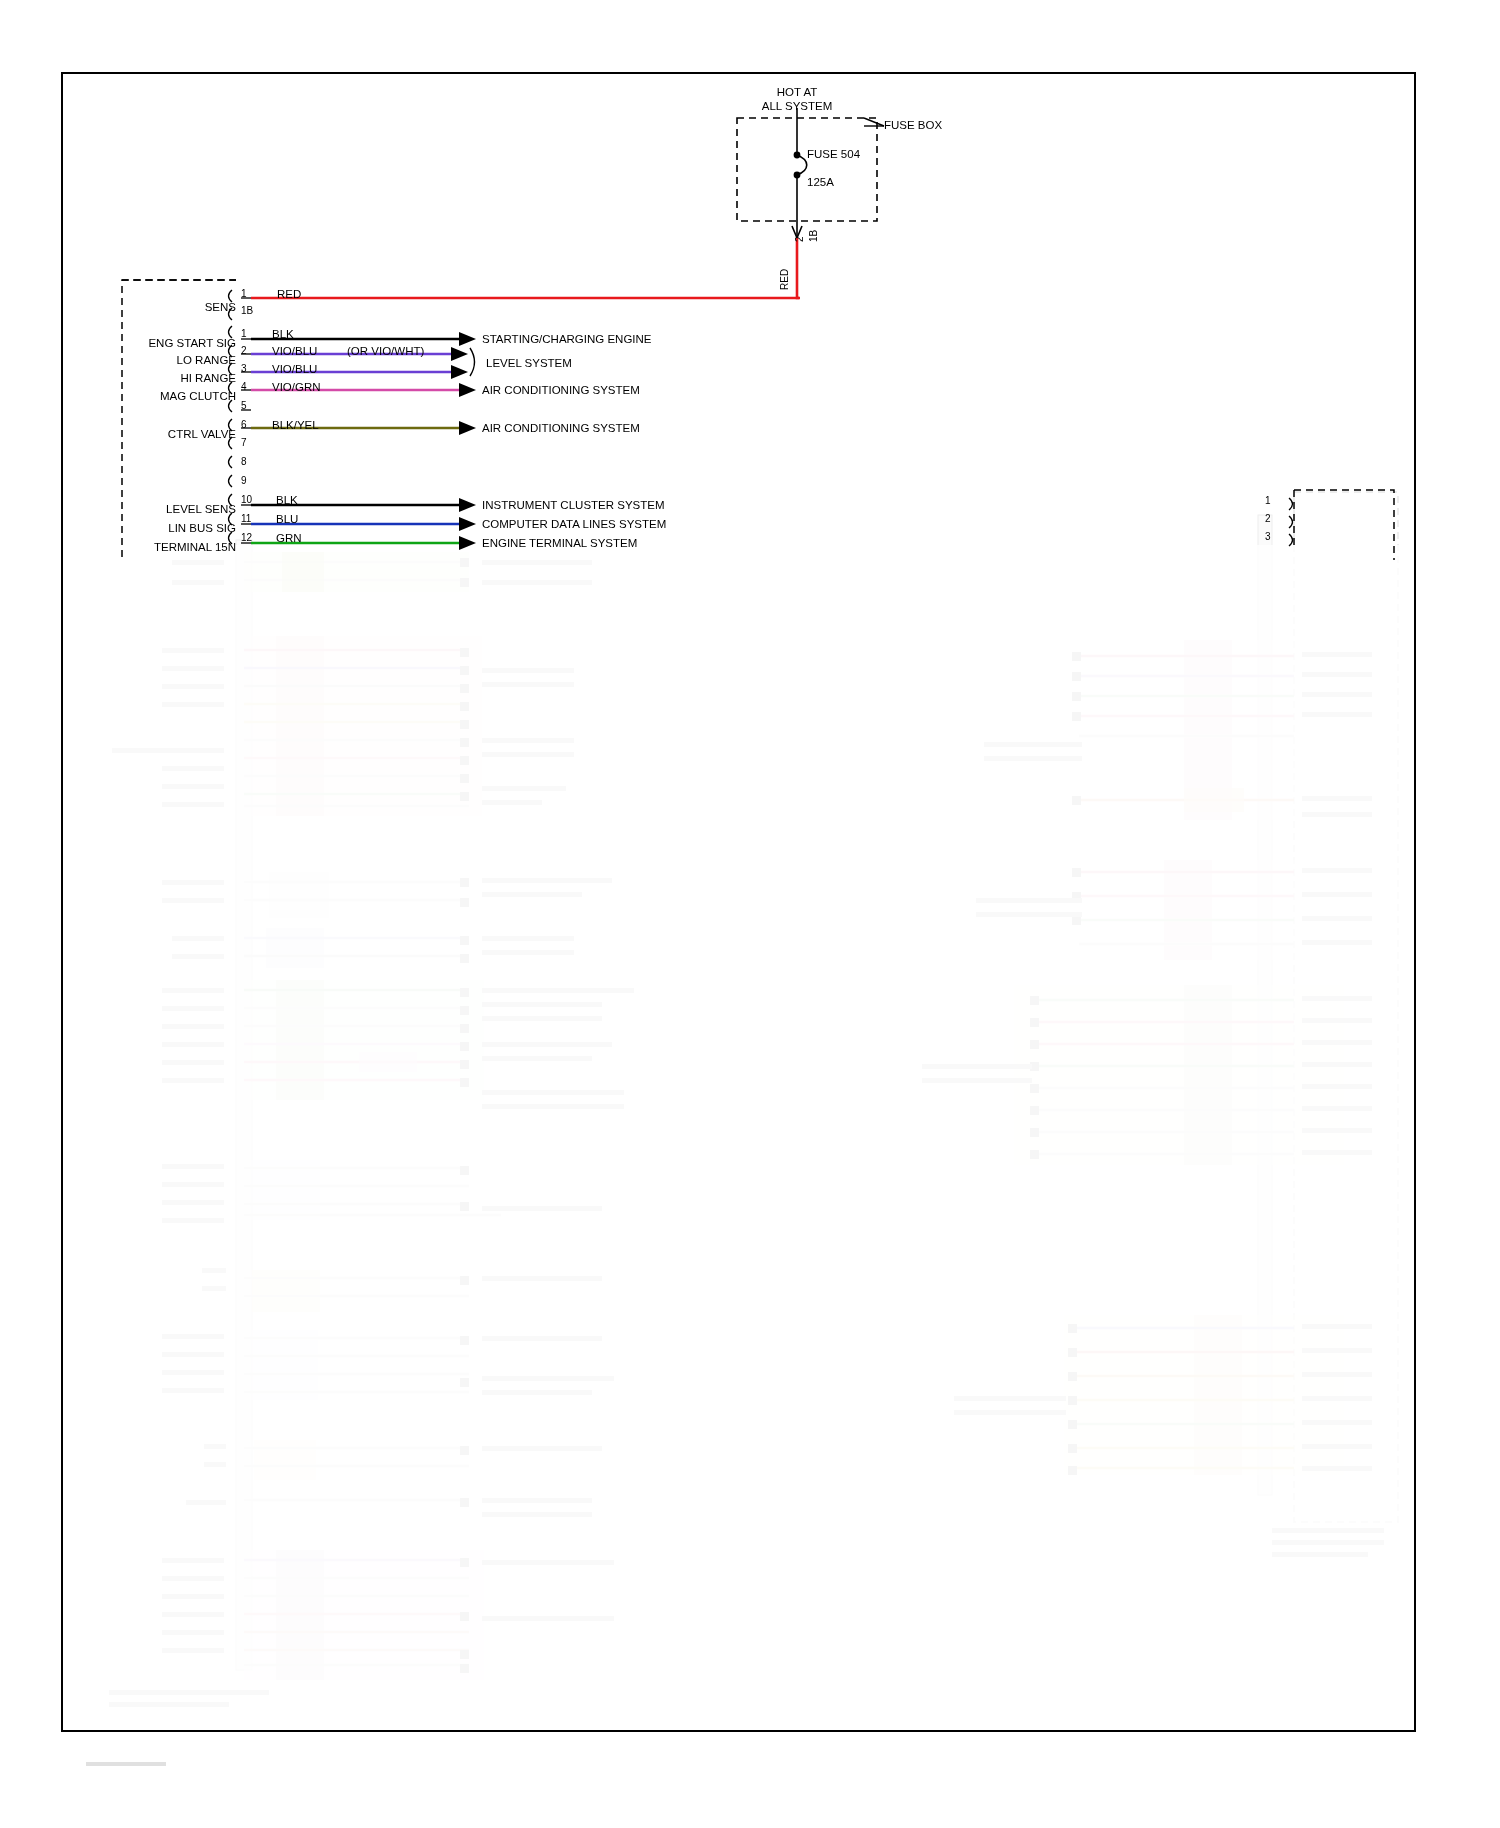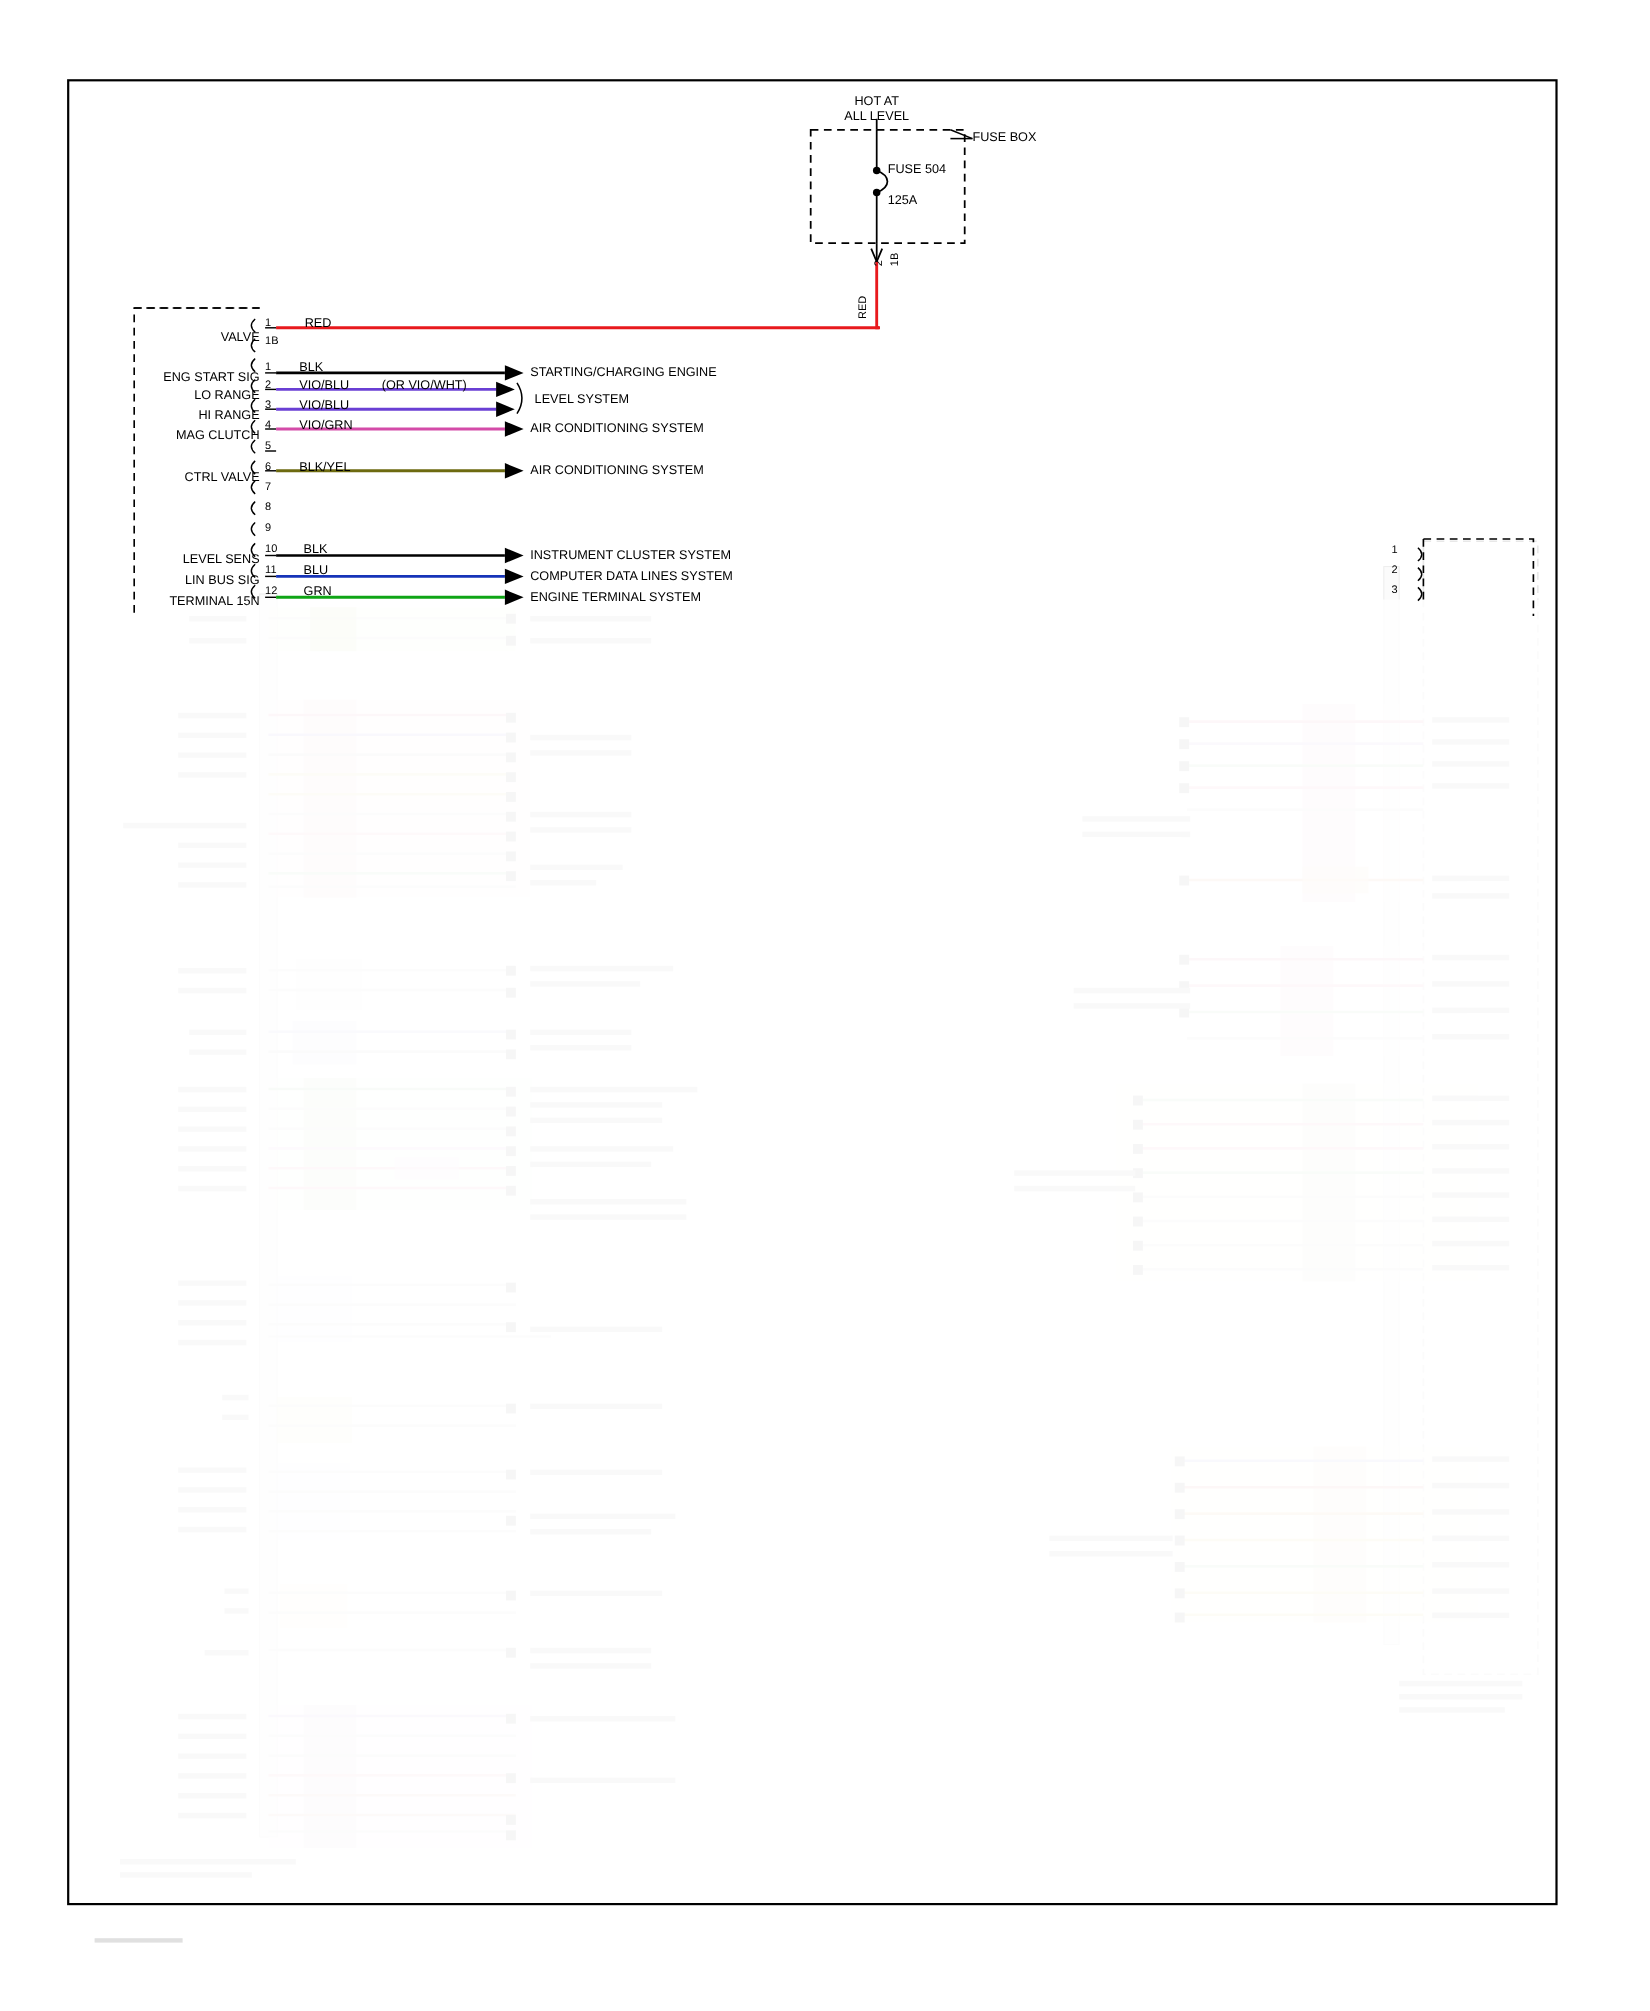--- a/index.html
+++ b/index.html
@@ -463,29 +463,29 @@
       <path d="M1290 490 L1390 490 L1390 560" fill="none" stroke="#000" stroke-width="1.5" stroke-dasharray="7 5"></path>
       <line x1="1290" y1="490" x2="1290" y2="548" stroke="#000" stroke-width="1.5" stroke-dasharray="7 5"></line>
       <g stroke="#000" stroke-width="1.3" fill="none">
         <path d="M1285 498 q7 6 0 12"></path>
         <path d="M1285 516 q7 6 0 12"></path>
         <path d="M1285 534 q7 6 0 12"></path>
       </g>
     </svg>
 
     <div class="lbl c" style="left:718px; top:86px; width:150px;">HOT AT</div>
-    <div class="lbl c" style="left:718px; top:100px; width:150px;">ALL LEVEL</div>
+    <div class="lbl c" style="left:718px; top:100px; width:150px;">ALL SYSTEM</div>
     <div class="lbl" style="left:880px; top:119px;">FUSE BOX</div>
     <div class="lbl" style="left:803px; top:148px;">FUSE 504</div>
     <div class="lbl" style="left:803px; top:176px;text-align:center;">125A</div>
     <div class="lbl small rot" style="left:790px; top:242px;">2</div>
     <div class="lbl small rot" style="left:804px; top:242px;">1B</div>
     <div class="lbl small rot" style="left:775px; top:290px;">RED</div>
 
-    <div class="lbl r" style="left:92px; top:301px; width:140px;">VALVE</div>
+    <div class="lbl r" style="left:92px; top:301px; width:140px;">SENS</div>
     <div class="lbl r" style="left:92px; top:337px; width:140px;">ENG START SIG</div>
     <div class="lbl r" style="left:92px; top:354px; width:140px;">LO RANGE</div>
     <div class="lbl r" style="left:92px; top:372px; width:140px;">HI RANGE</div>
     <div class="lbl r" style="left:92px; top:390px; width:140px;">MAG CLUTCH</div>
     <div class="lbl r" style="left:92px; top:428px; width:140px;">CTRL VALVE</div>
     <div class="lbl r" style="left:92px; top:503px; width:140px;">LEVEL SENS</div>
     <div class="lbl r" style="left:92px; top:522px; width:140px;">LIN BUS SIG</div>
     <div class="lbl r" style="left:92px; top:541px; width:140px;">TERMINAL 15N</div>
 
     <div class="lbl small" style="left:237px; top:288px;">1</div>

